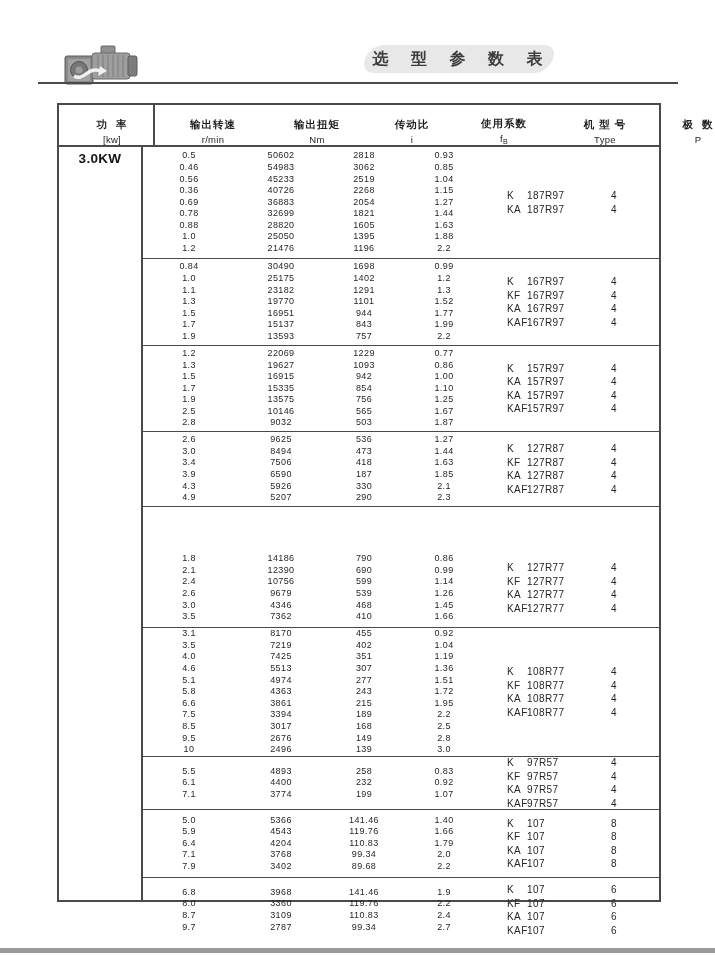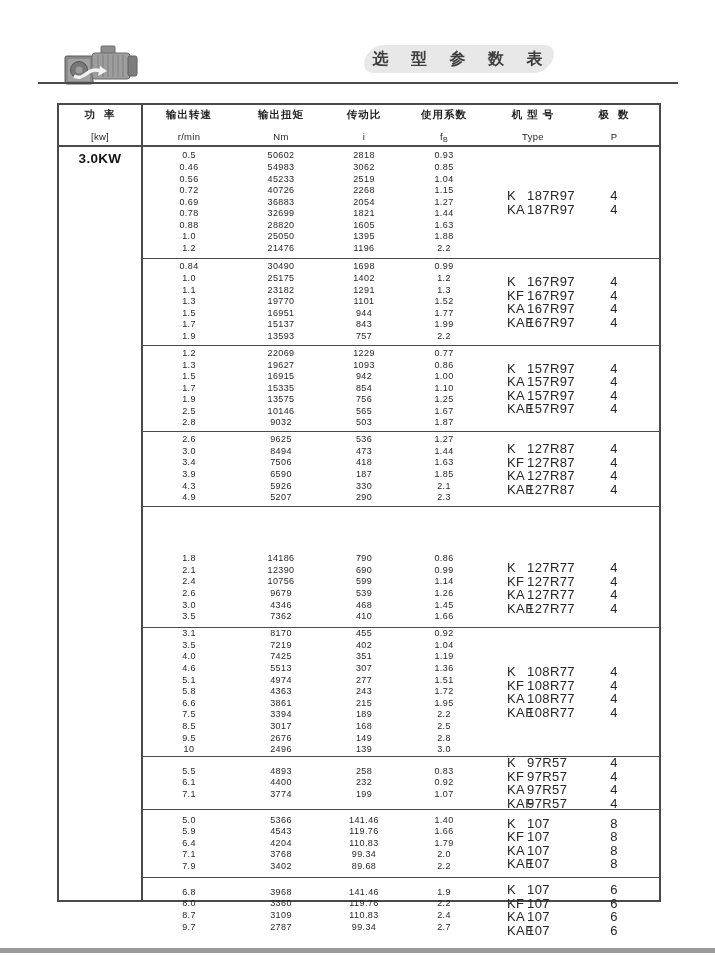--- a/index.html
+++ b/index.html
@@ -17,41 +17,41 @@
     background:var(--badge-bg);transform:skewX(-20deg);border-radius:14px;}
   .badge-text{position:absolute;left:363px;top:45px;width:190px;height:28px;
     display:flex;align-items:center;justify-content:center;
     font-weight:bold;font-size:16px;letter-spacing:9px;
     color:#3d3d3d;padding-left:8px;box-sizing:border-box;white-space:nowrap;}
   .rule{position:absolute;left:38px;top:82px;width:640px;height:2px;background:var(--rule);}
 
   .tbl{position:absolute;left:57px;top:103px;width:604px;height:799px;
     border:2px solid var(--rule);box-sizing:border-box;display:flex;flex-direction:column;background:#fff;}
   .thead{display:flex;height:40px;border-bottom:2.5px solid var(--rule);flex:none;}
-  .hcell{display:flex;flex-direction:column;align-items:center;justify-content:center;gap:9px;flex:none;}
+  .hcell{display:flex;flex-direction:column;align-items:center;justify-content:flex-end;gap:2px;flex:none;padding-left:12px;}
   .h-power{width:82px;border-right:2px solid var(--rule);}
   .h-speed{width:92px;}.h-torque{width:92px;}.h-ratio{width:74px;}
   .h-factor{width:86px;}.h-type{width:92px;}.h-poles{width:70px;}
   .h1{font-size:10.5px;font-weight:bold;letter-spacing:1px;color:#1f1f1f;white-space:pre;}
   .h2{font-size:9.5px;color:#1f1f1f;letter-spacing:0.3px;}
   .h2 .subB{font-size:7px;vertical-align:-2px;}
 
   .tbody{display:flex;flex:1;min-height:0;}
   .power-col{width:82px;border-right:2px solid var(--rule);flex:none;}
   .power-value{margin-top:4px;text-align:center;font-size:13.5px;font-weight:bold;
     color:#151515;letter-spacing:0.3px;}
   .blocks{flex:1;display:flex;flex-direction:column;}
   .block{display:flex;border-bottom:1.5px solid var(--rule);box-sizing:border-box;flex:none;}
   .block:last-child{border-bottom:none;}
   .rows{width:344px;flex:none;display:flex;flex-direction:column;justify-content:center;}
   .drow{display:grid;grid-template-columns:92px 92px 74px 86px;line-height:11.6px;
     font-size:9px;color:#262626;letter-spacing:0.4px;}
   .drow div{text-align:center;}
   .types{flex:1;display:flex;flex-direction:column;justify-content:center;}
-  .trow{display:flex;line-height:13.5px;font-size:13px;color:#262626;letter-spacing:0.4px;}
+  .trow{display:flex;line-height:13.5px;font-size:10px;color:#262626;letter-spacing:0.4px;}
   .tcell{width:92px;padding-left:20px;box-sizing:border-box;flex:none;white-space:nowrap;}
   .tprefix{display:inline-block;width:20px;}
   .pcell{width:70px;text-align:center;flex:none;}
 
   .page-edge{position:absolute;left:0;right:0;bottom:2px;height:5px;background:var(--page-edge);}
 </style>
 </head>
 <body>
 
 <div class="logo">
@@ -127,21 +127,21 @@
               <div>3062</div>
               <div>0.85</div>
             </div>
             <div class="drow">
               <div>0.56</div>
               <div>45233</div>
               <div>2519</div>
               <div>1.04</div>
             </div>
             <div class="drow">
-              <div>0.72</div>
+              <div>0.36</div>
               <div>40726</div>
               <div>2268</div>
               <div>1.15</div>
             </div>
             <div class="drow">
               <div>0.69</div>
               <div>36883</div>
               <div>2054</div>
               <div>1.27</div>
             </div>

